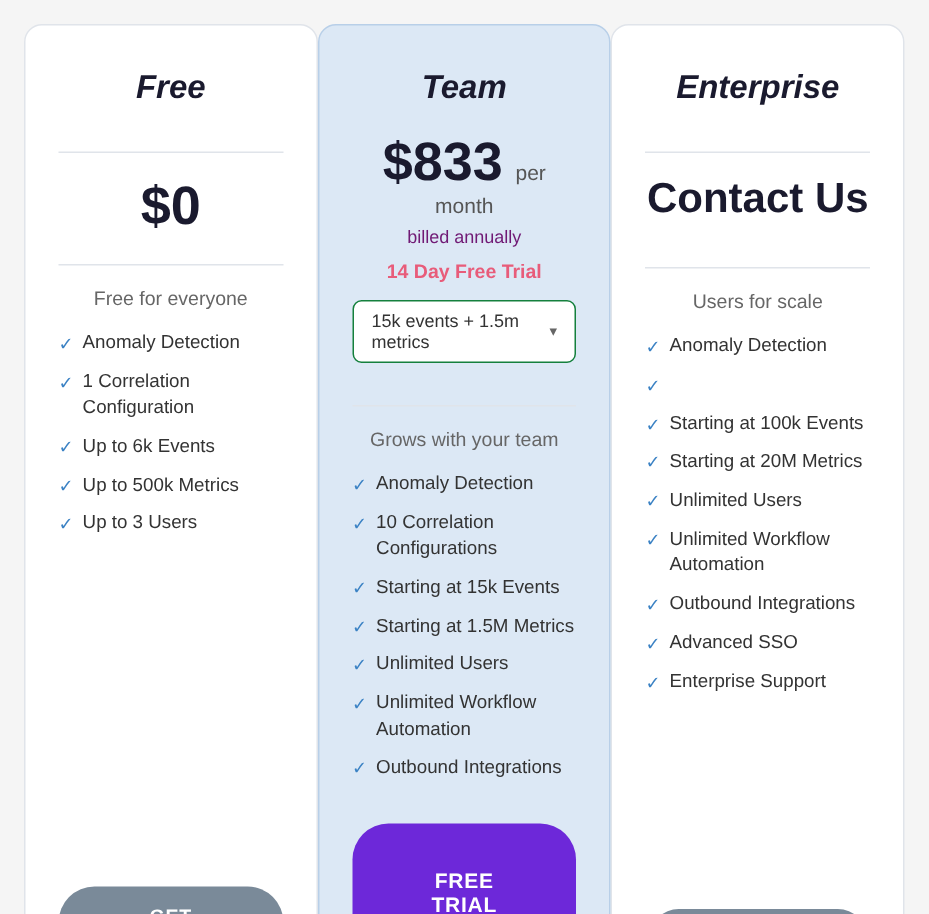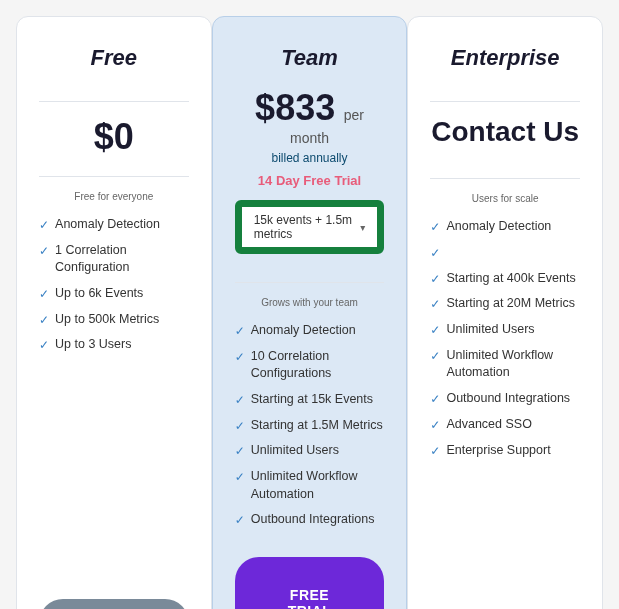--- a/index.html
+++ b/index.html
@@ -45,39 +45,39 @@
     }
     .plan-price {
       font-size: 36px;
       font-weight: 700;
       color: #1a1a2e;
       text-align: center;
       margin-bottom: 4px;
     }
     .billed-text {
       font-size: 12px;
-      color: #0c4a6e;
+      color: #701a75;
       text-align: center;
       margin-bottom: 8px;
     }
     .free-trial-text {
       font-size: 13px;
       color: #e85c7a;
       font-weight: 600;
       text-align: center;
       margin-bottom: 12px;
     }
     .divider {
       width: 100%;
       height: 1px;
       background: #e0e4ea;
       margin: 14px 0;
     }
     .plan-subtitle {
-      font-size: 10px;
+      font-size: 13px;
       color: #666;
       text-align: left;
       margin-bottom: 14px;
     }
     .feature-list {
       list-style: none;
       width: 100%;
       margin-bottom: 20px;
       flex: 1;
     }
@@ -114,21 +114,21 @@
     .btn-red {
       background: #6d28d9;
       color: #fff;
       padding: 30px 40px;
       font-size: 14px;
     }
     .dropdown-selector {
       display: flex;
       align-items: center;
       background: #fff;
-      border: 7px solid #15803d;
+      border: 1px solid #15803d;
       border-radius: 6px;
       padding: 6px 12px;
       font-size: 12px;
       color: #333;
       cursor: pointer;
       margin-bottom: 14px;
       gap: 8px;
     }
     .dropdown-arrow {
       font-size: 10px;
@@ -234,21 +234,21 @@
     <ul class="feature-list">
       <li>
         <span class="check-icon">✓</span>
         <span>Anomaly Detection</span>
       </li>
       <li>
         <span class="check-icon">✓</span>
       </li>
       <li>
         <span class="check-icon">✓</span>
-        <span>Starting at 400k Events</span>
+        <span>Starting at 100k Events</span>
       </li>
       <li>
         <span class="check-icon">✓</span>
         <span>Starting at 20M Metrics</span>
       </li>
       <li>
         <span class="check-icon">✓</span>
         <span>Unlimited Users</span>
       </li>
       <li>

